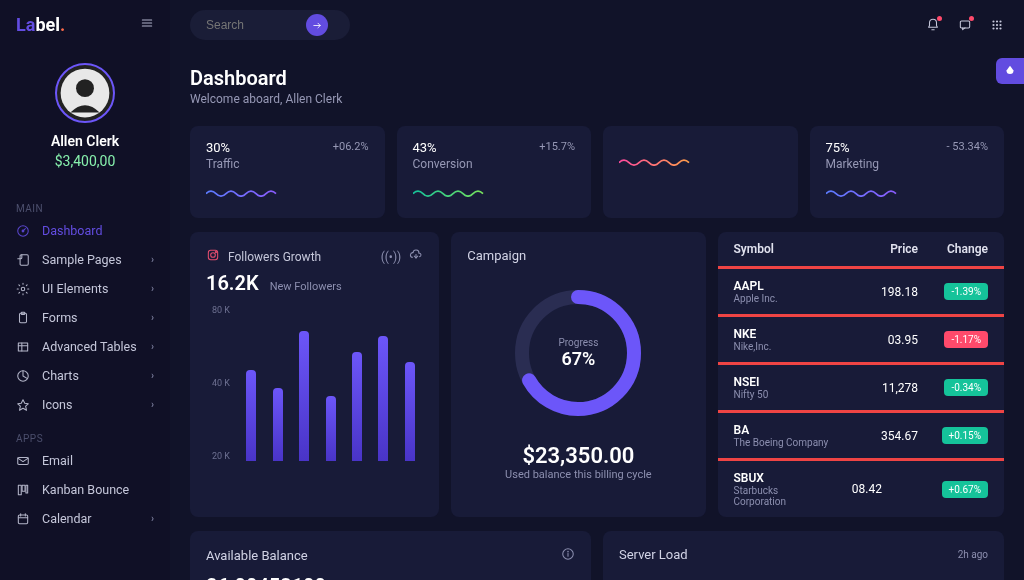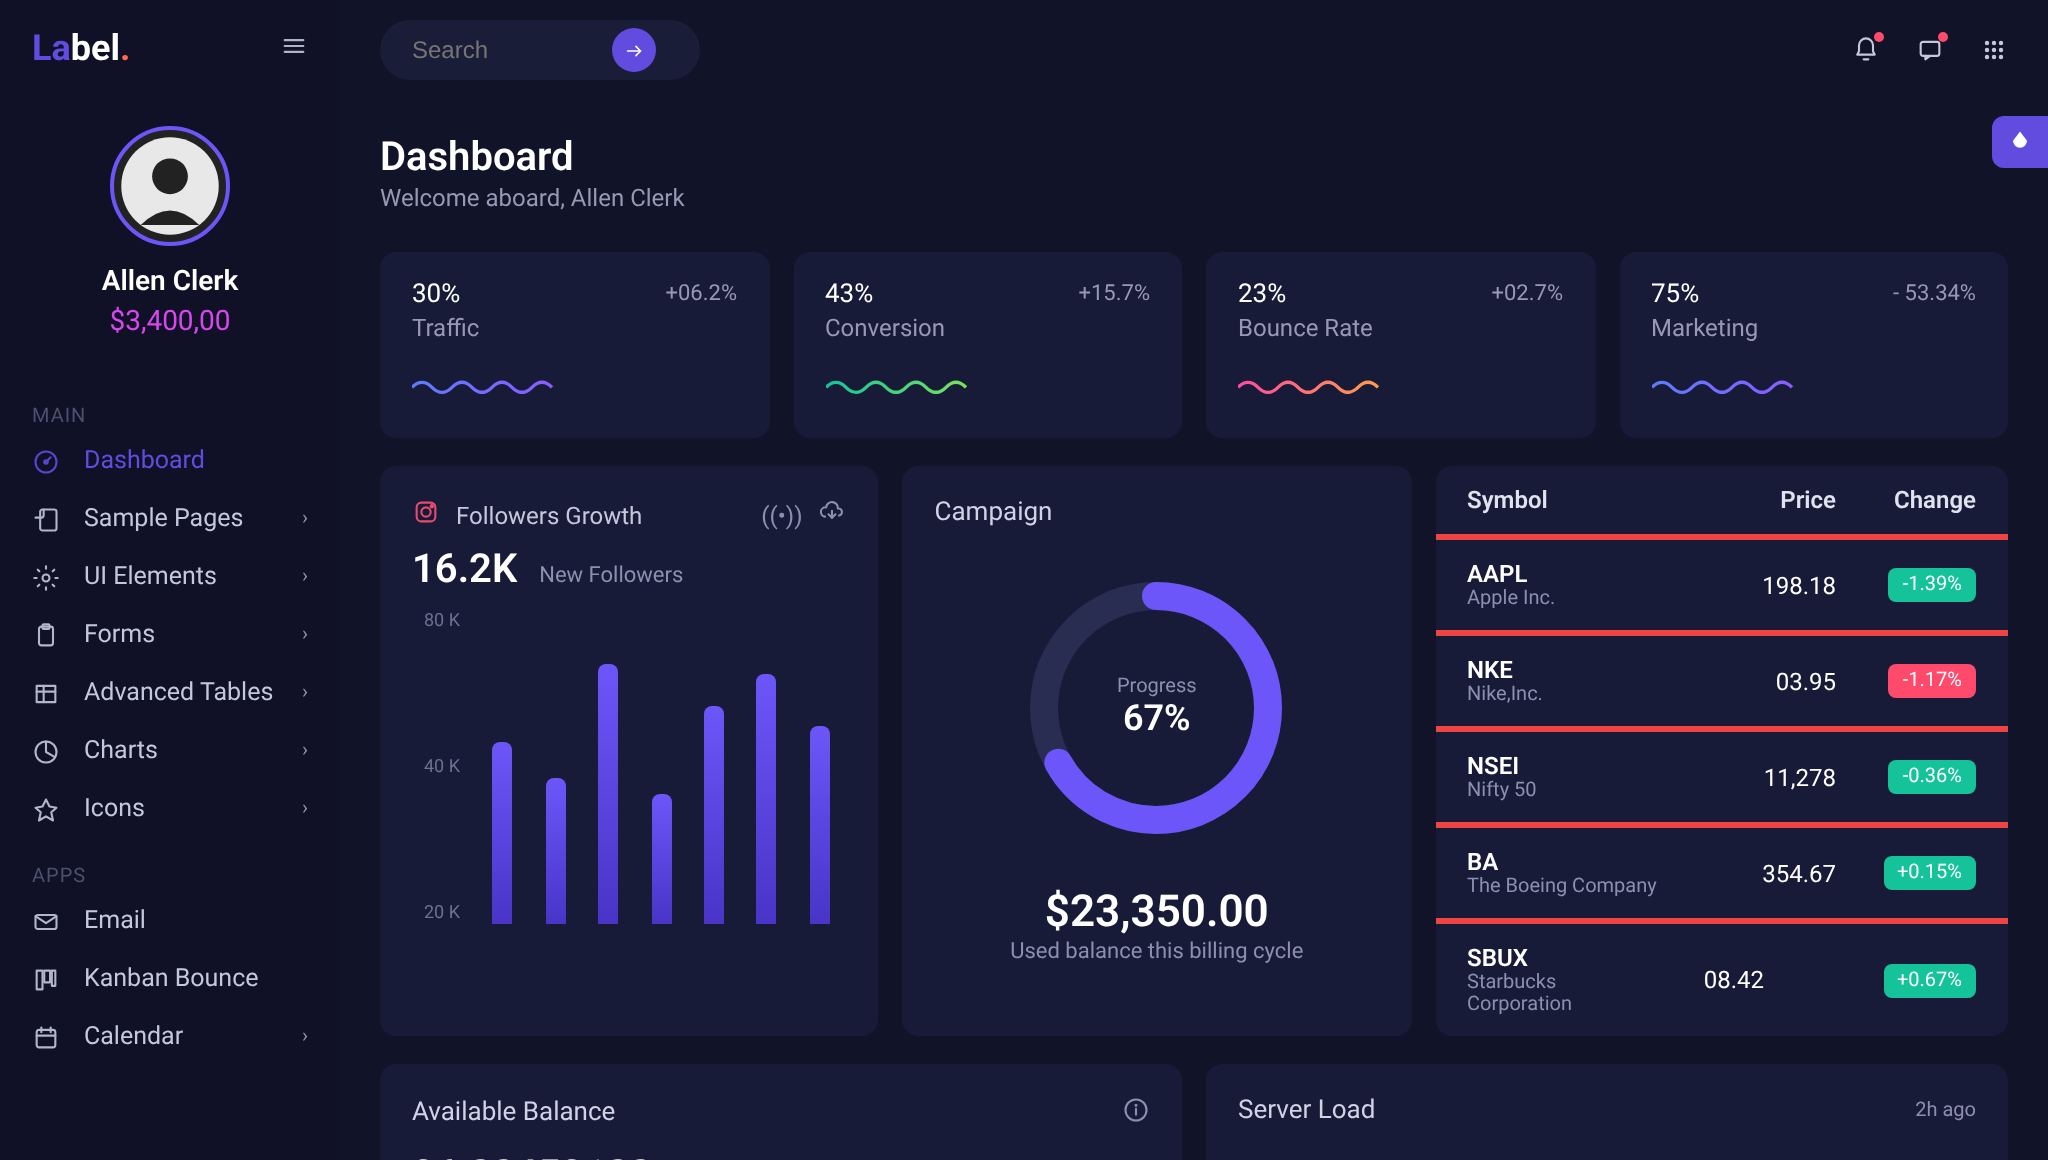--- a/index.html
+++ b/index.html
@@ -11,21 +11,21 @@
   .logo-row { display: flex; align-items: center; justify-content: space-between; padding: 0 16px 18px 16px; }
   .logo { font-weight: 700; font-size: 18px; }
   .logo .l1 { color: #624ce0; }
   .logo .l2 { color: #fff; }
   .logo .dot { color: #ff6b4a; }
   .hamburger { color: #b0b2c9; cursor: pointer; }
   .profile { text-align: center; padding: 10px 16px 20px 16px; }
   .avatar { width: 60px; height: 60px; border-radius: 50%; background: radial-gradient(circle at 35% 30%, #f1f1f1 18%, #222 19%); border: 2px solid #6c56f9; margin: 0 auto 10px auto; display: flex; align-items: center; justify-content: center; overflow: hidden; }
   .avatar svg { width: 52px; height: 52px; }
   .profile-name { font-weight: 600; font-size: 14px; color: #fff; margin-bottom: 4px; }
-  .profile-balance { color: #d946ef; font-size: 14px; }
+  .profile-balance { color: #86efac; font-size: 14px; }
   .nav-section { padding: 6px 16px 2px 16px; color: #4c4f6d; font-size: 10px; letter-spacing: 0.5px; margin-top: 8px; }
   .nav-item { display: flex; align-items: center; justify-content: space-between; padding: 7px 16px; color: #c5c7da; cursor: pointer; font-size: 12.5px; }
   .nav-item.active { color: #624ce0; }
   .nav-left { display: flex; align-items: center; gap: 12px; }
   .nav-ico { width: 14px; height: 14px; display: inline-flex; align-items: center; justify-content: center; opacity: .9; }
   .chev { font-size: 10px; color: #8c8faf; }
 
   
   .main { flex: 1; background: #111329; display: flex; flex-direction: column; overflow: hidden; }
   .topbar { display: flex; align-items: center; gap: 26px; padding: 10px 20px; }
@@ -335,27 +335,21 @@
               <div class="stat-change">+15.7%</div>
             </div><svg class="spark" viewBox="0 0 100 12">
               <defs>
                 <linearGradient id="g1" x1="0" x2="1">
                   <stop offset="0" stop-color="#15c39a"></stop>
                   <stop offset="1" stop-color="#78e35c"></stop>
                 </linearGradient>
               </defs>
               <path d="M0 8 Q6 2 12 8 T24 8 T36 8 T48 8 T60 8 T72 8 T84 8" stroke="url(#g1)" stroke-width="2" fill="none"></path>
             </svg></div>
-          <div class="stat-card"><div class="stat-top">
-              <div>
-                <div class="stat-pct">23%</div>
-                <div class="stat-label">Bounce Rate</div>
-              </div>
-              <div class="stat-change">+02.7%</div>
-            </div><svg class="spark" viewBox="0 0 100 12">
+          <div class="stat-card"><svg class="spark" viewBox="0 0 100 12">
               <defs>
                 <linearGradient id="g2" x1="0" x2="1">
                   <stop offset="0" stop-color="#ff4a9e"></stop>
                   <stop offset="1" stop-color="#ff9d4a"></stop>
                 </linearGradient>
               </defs>
               <path d="M0 8 Q6 2 12 8 T24 8 T36 8 T48 8 T60 8 T72 8 T84 8" stroke="url(#g2)" stroke-width="2" fill="none"></path>
             </svg></div>
           <div class="stat-card"><div class="stat-top">
               <div>
@@ -456,21 +450,21 @@
                 </div>
                 <div class="col-price">03.95</div>
                 <div class="col-change"><span class="chg-pill down">-1.17%</span></div>
               </div>
               <div class="stock-row">
                 <div class="col-sym">
                   <div class="sym">NSEI</div>
                   <div class="sym-sub">Nifty 50</div>
                 </div>
                 <div class="col-price">11,278</div>
-                <div class="col-change"><span class="chg-pill up">-0.36%</span></div>
+                <div class="col-change"><span class="chg-pill up">-0.34%</span></div>
               </div>
               <div class="stock-row">
                 <div class="col-sym">
                   <div class="sym">BA</div>
                   <div class="sym-sub">The Boeing Company</div>
                 </div>
                 <div class="col-price">354.67</div>
                 <div class="col-change"><span class="chg-pill up">+0.15%</span></div>
               </div>
               <div class="stock-row">

